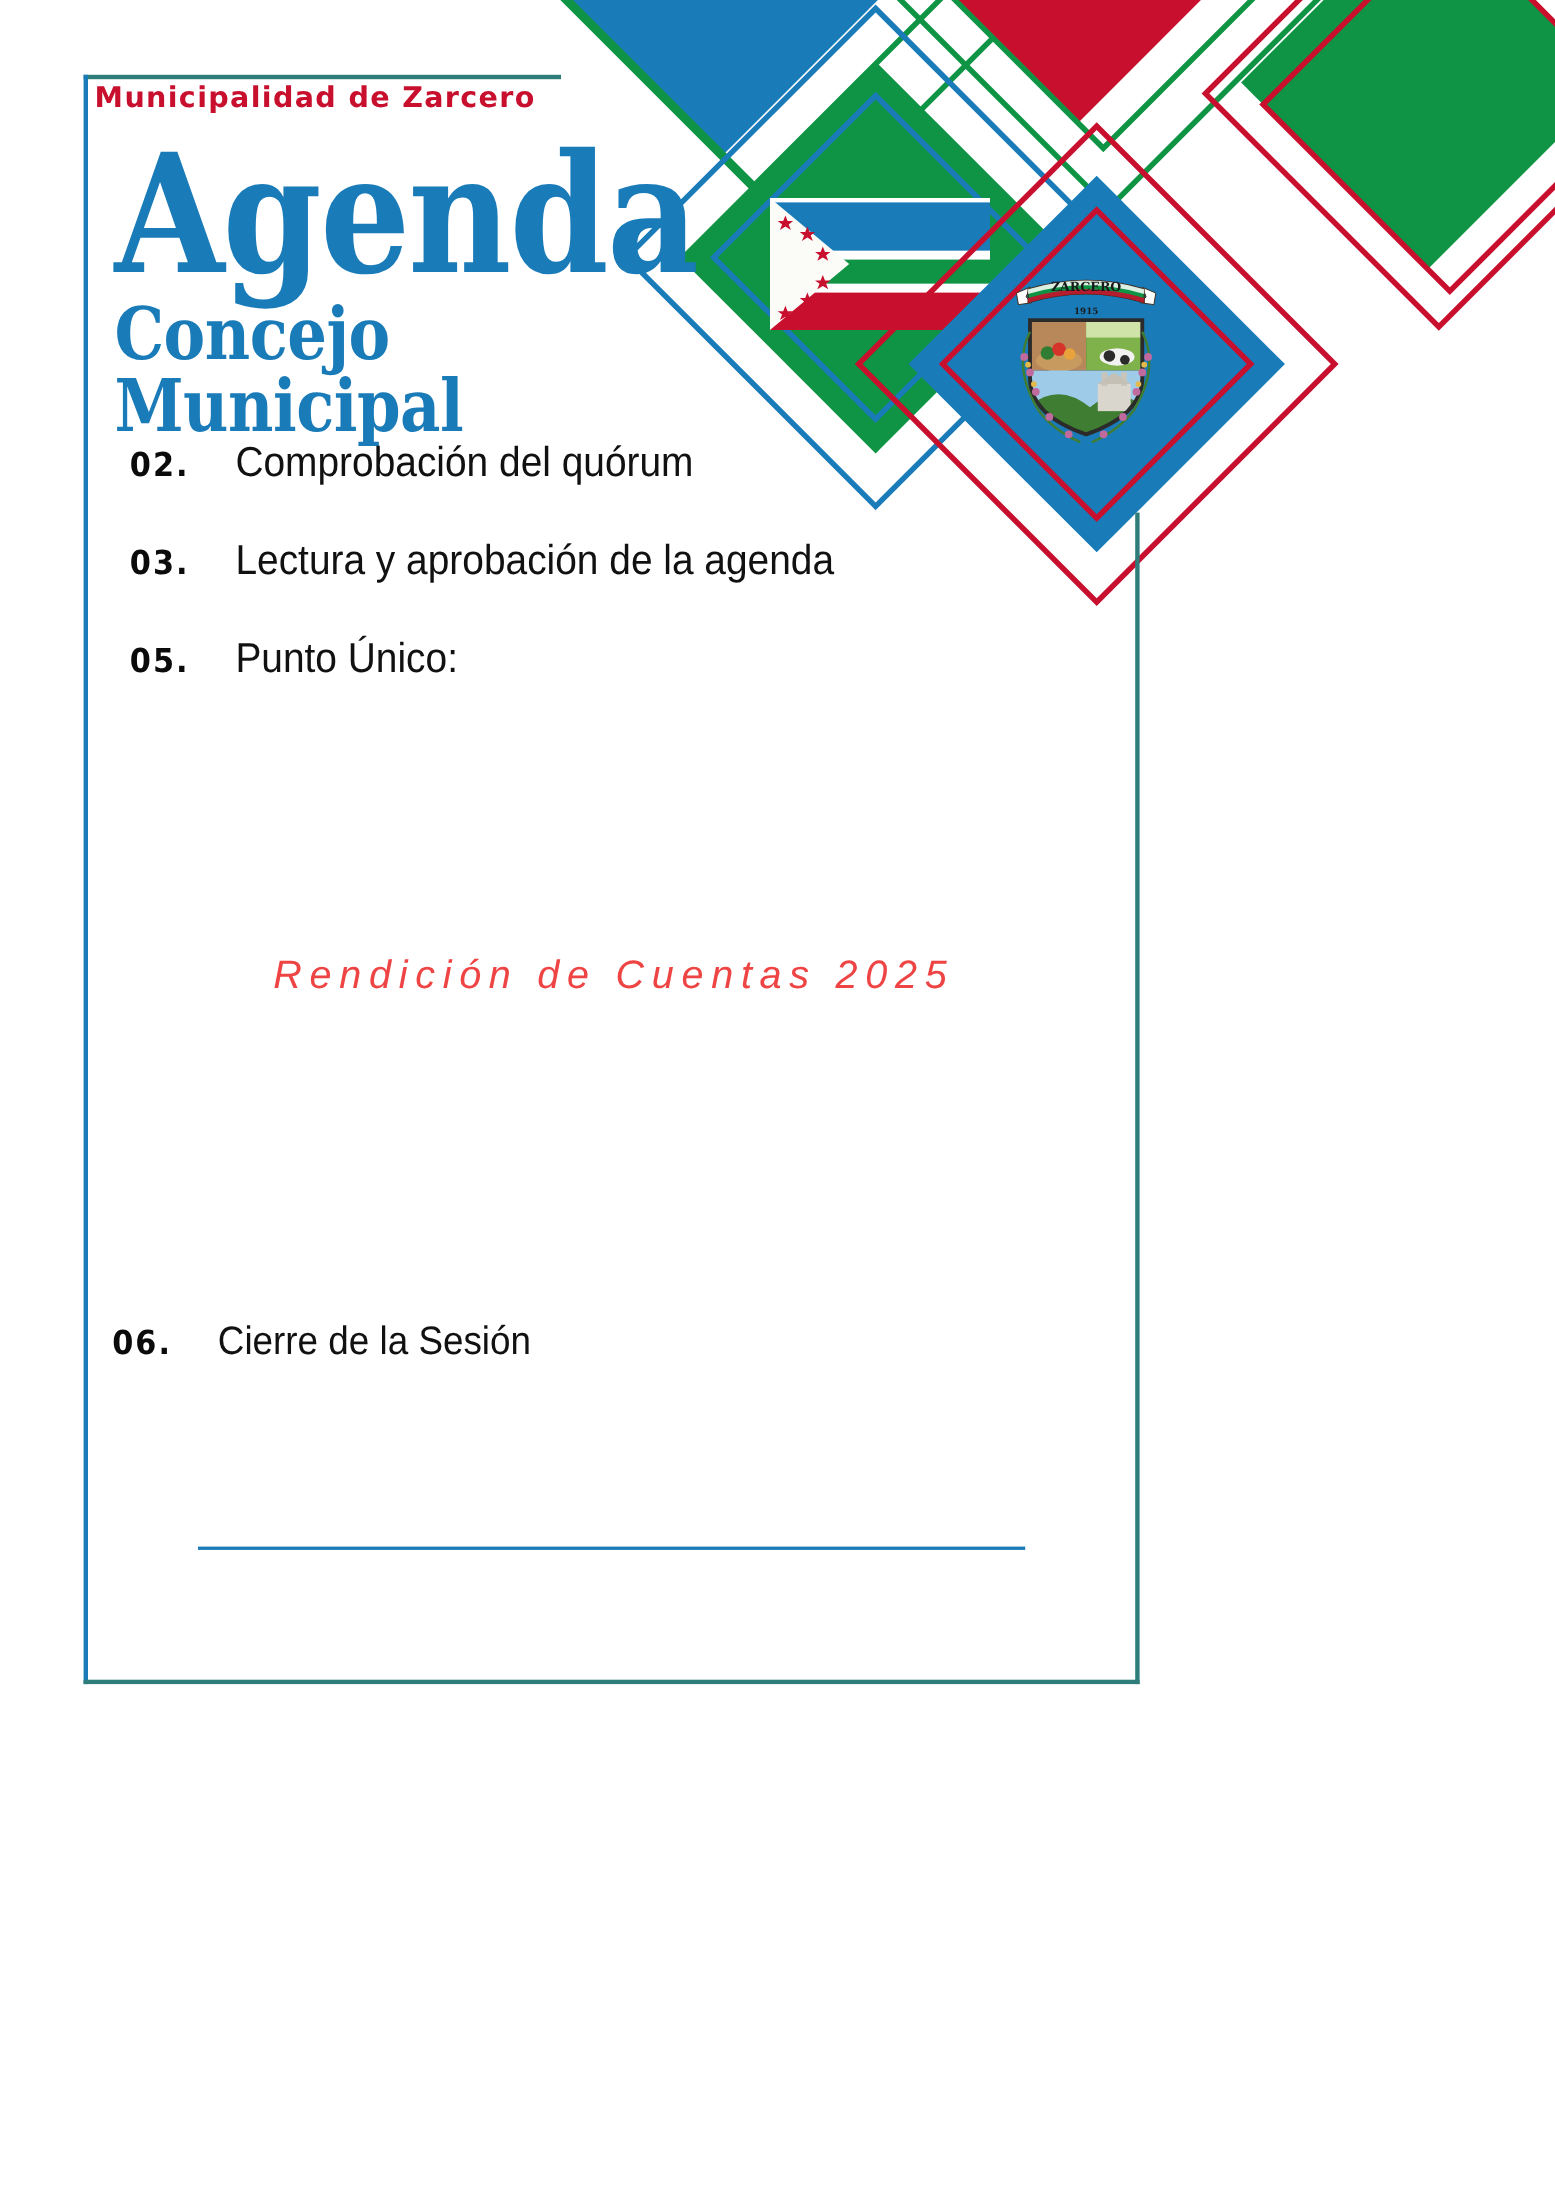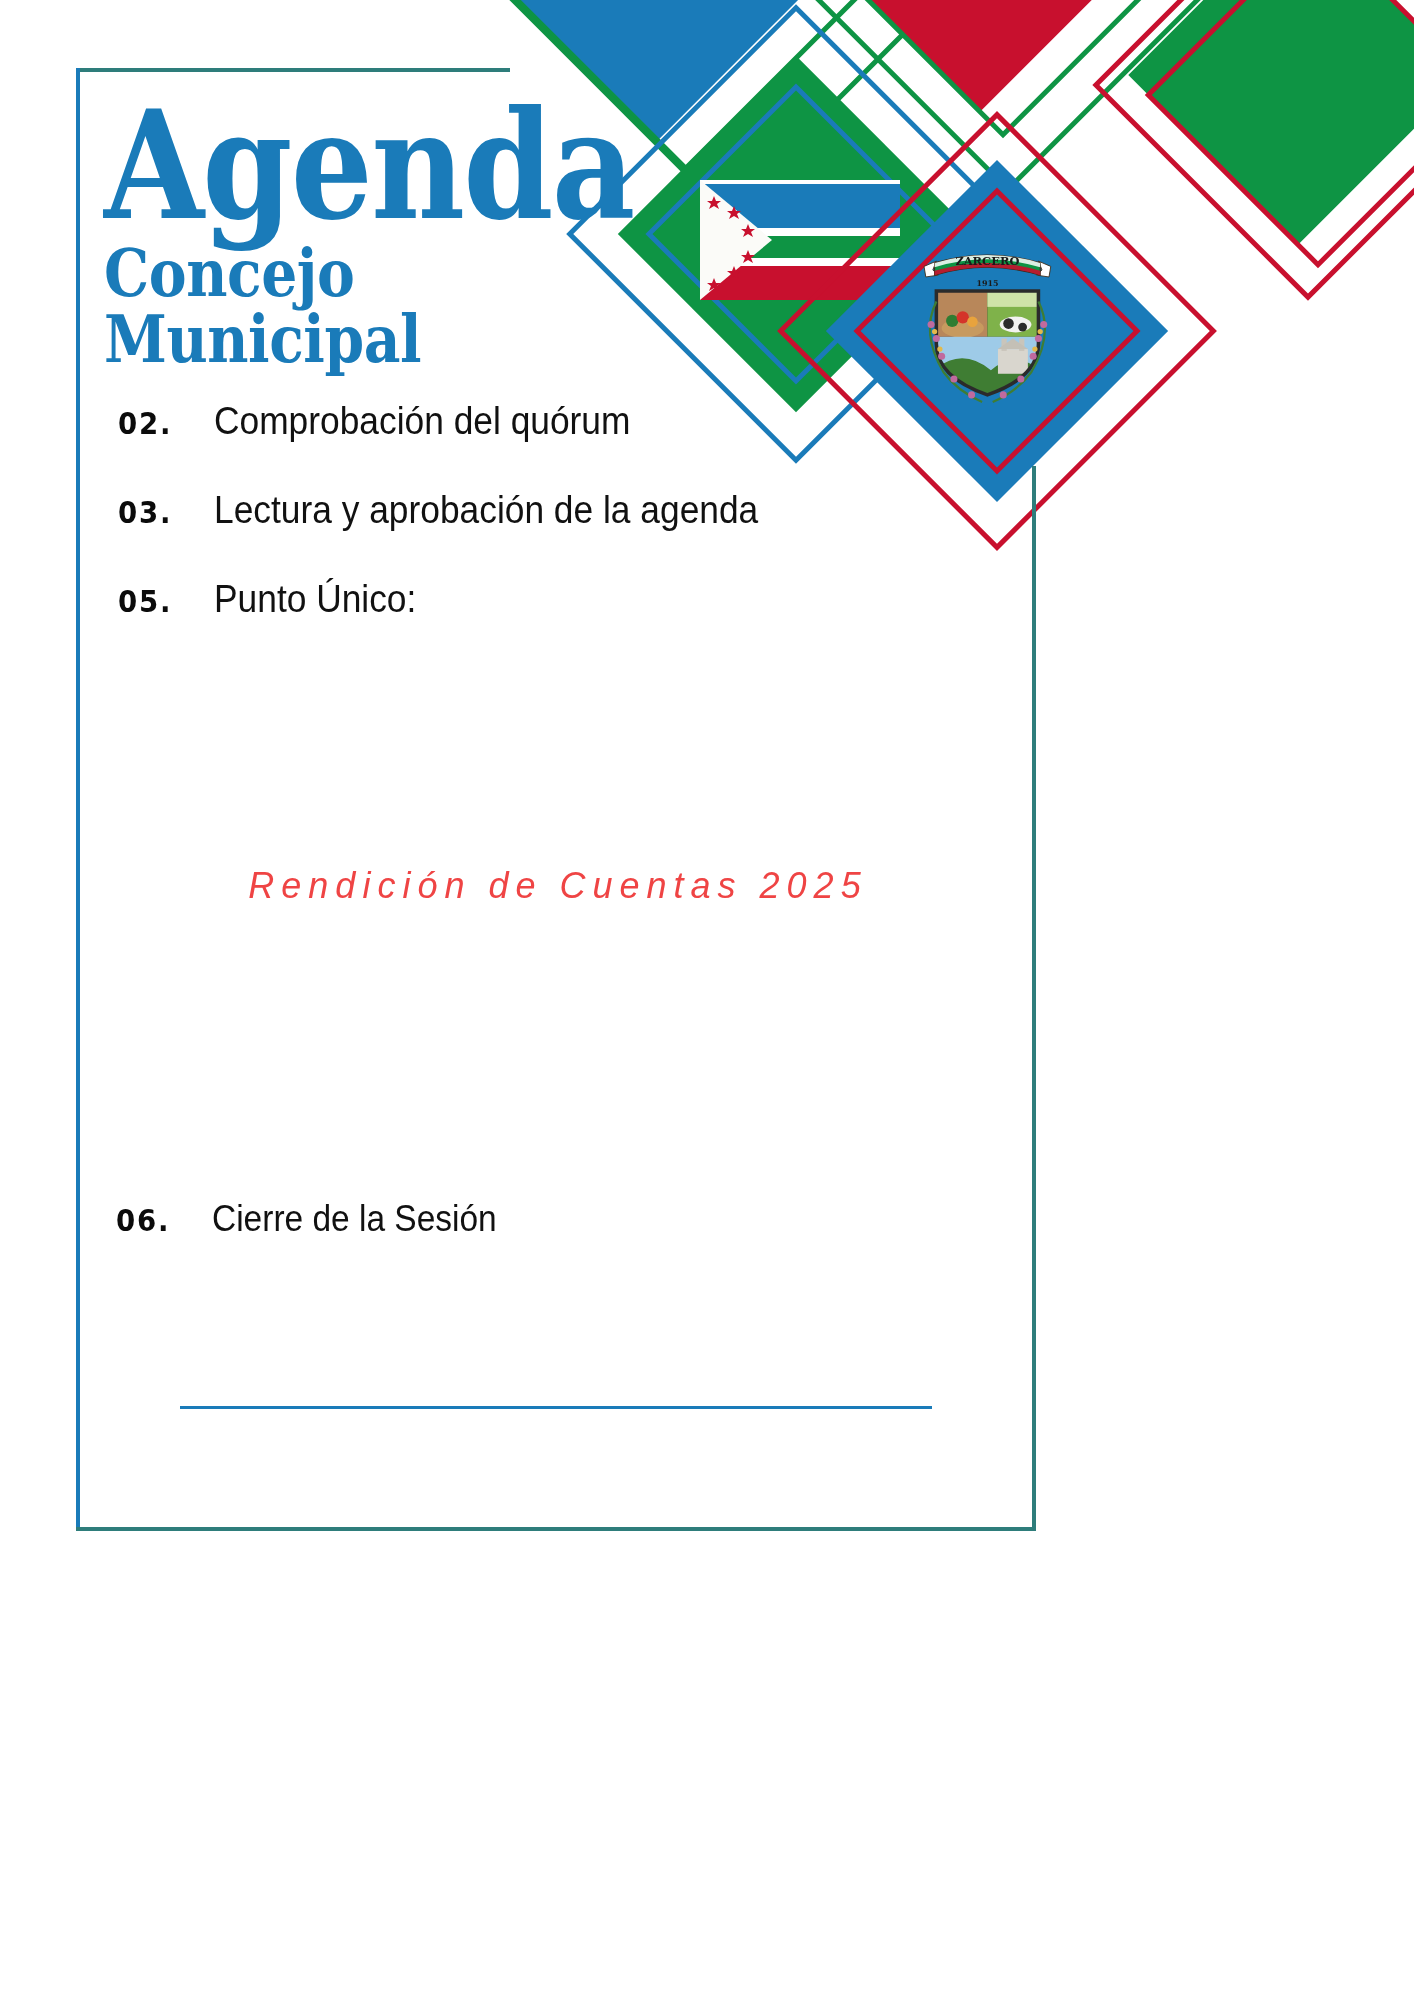--- a/index.html
+++ b/index.html
@@ -147,21 +147,21 @@
     font-size: 36px;
     line-height: 1.35;
     letter-spacing: 7px;
     color: #ef4444;
   }
 
   
   .last-row {
     position: absolute;
     z-index: 3;
-    left: 116px;
+    left: 102px;
     top: 1198px;
     display: flex;
     align-items: baseline;
   }
   .last-row .num { width: 96px; flex: 0 0 96px; }
   .last-row .txt { font-size: 36px; }
 
   
   .footer {
     position: absolute;
@@ -314,20 +314,21 @@
 </svg>
 
 <div class="frame">
   <div class="frame-top"></div>
   <div class="frame-left"></div>
   <div class="frame-bottom"></div>
   <div class="frame-right"></div>
 </div>
 
 <div class="header">
+  <div class="kicker">Municipalidad de Zarcero</div>
   <div class="big-title">Agenda</div>
   <div class="sub-title">Concejo Municipal</div>
 </div>
 
 <div class="agenda">
   <div class="row">
     <span class="num">02.</span>
     <span class="txt">Comprobación del quórum</span>
   </div>
   <div class="row">

